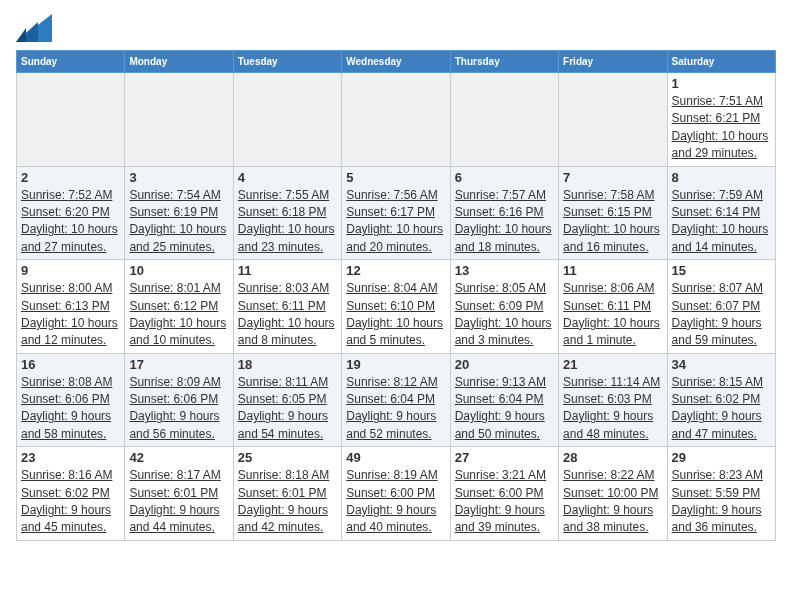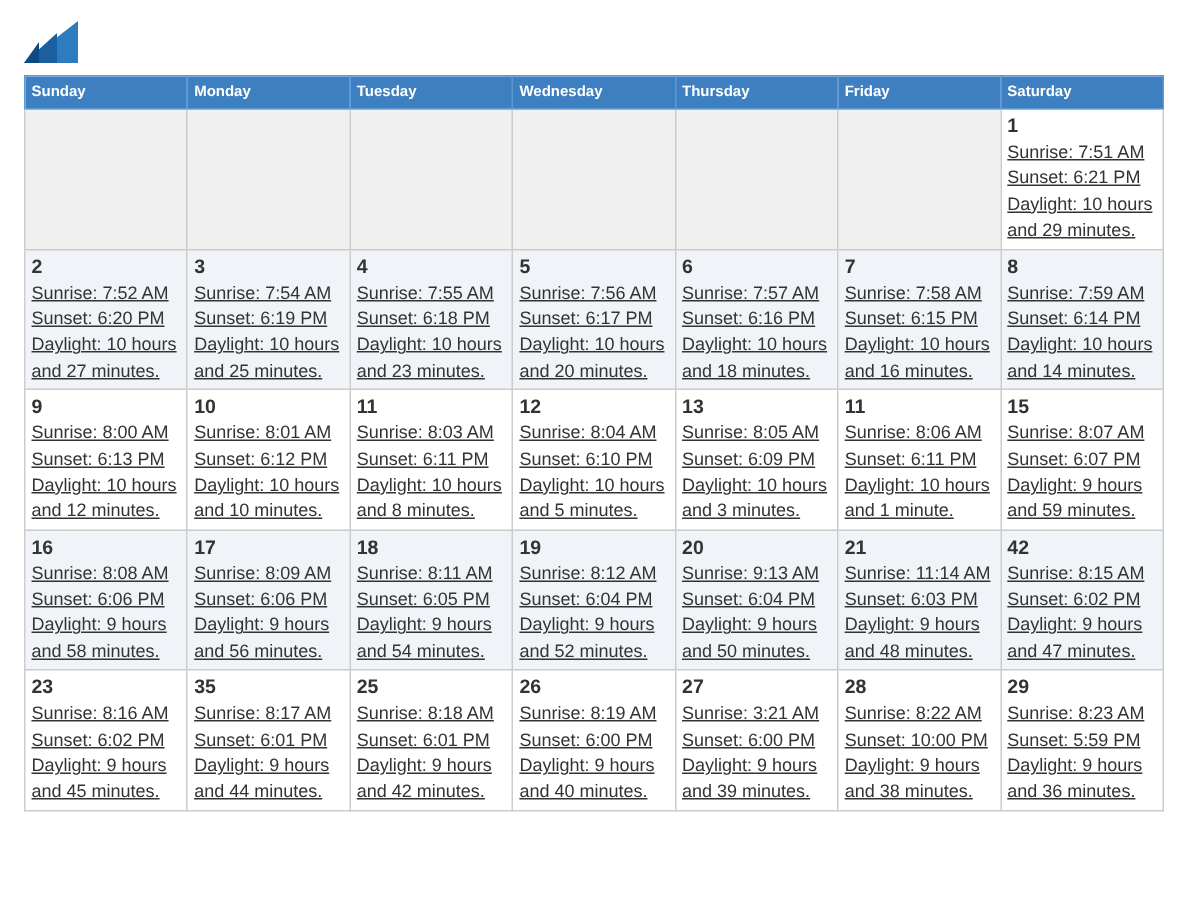--- a/index.html
+++ b/index.html
@@ -274,47 +274,47 @@
 Sunset: 6:04 PM
 Daylight: 9 hours and 50 minutes.</div>
           </td>
           <td>
             <div class="day-num">21</div>
             <div class="day-info">Sunrise: 11:14 AM
 Sunset: 6:03 PM
 Daylight: 9 hours and 48 minutes.</div>
           </td>
           <td>
-            <div class="day-num">42</div>
+            <div class="day-num">34</div>
             <div class="day-info">Sunrise: 8:15 AM
 Sunset: 6:02 PM
 Daylight: 9 hours and 47 minutes.</div>
           </td>
         </tr>
         <tr class="row-odd">
           <td>
             <div class="day-num">23</div>
             <div class="day-info">Sunrise: 8:16 AM
 Sunset: 6:02 PM
 Daylight: 9 hours and 45 minutes.</div>
           </td>
           <td>
-            <div class="day-num">35</div>
+            <div class="day-num">42</div>
             <div class="day-info">Sunrise: 8:17 AM
 Sunset: 6:01 PM
 Daylight: 9 hours and 44 minutes.</div>
           </td>
           <td>
             <div class="day-num">25</div>
             <div class="day-info">Sunrise: 8:18 AM
 Sunset: 6:01 PM
 Daylight: 9 hours and 42 minutes.</div>
           </td>
           <td>
-            <div class="day-num">26</div>
+            <div class="day-num">49</div>
             <div class="day-info">Sunrise: 8:19 AM
 Sunset: 6:00 PM
 Daylight: 9 hours and 40 minutes.</div>
           </td>
           <td>
             <div class="day-num">27</div>
             <div class="day-info">Sunrise: 3:21 AM
 Sunset: 6:00 PM
 Daylight: 9 hours and 39 minutes.</div>
           </td>

